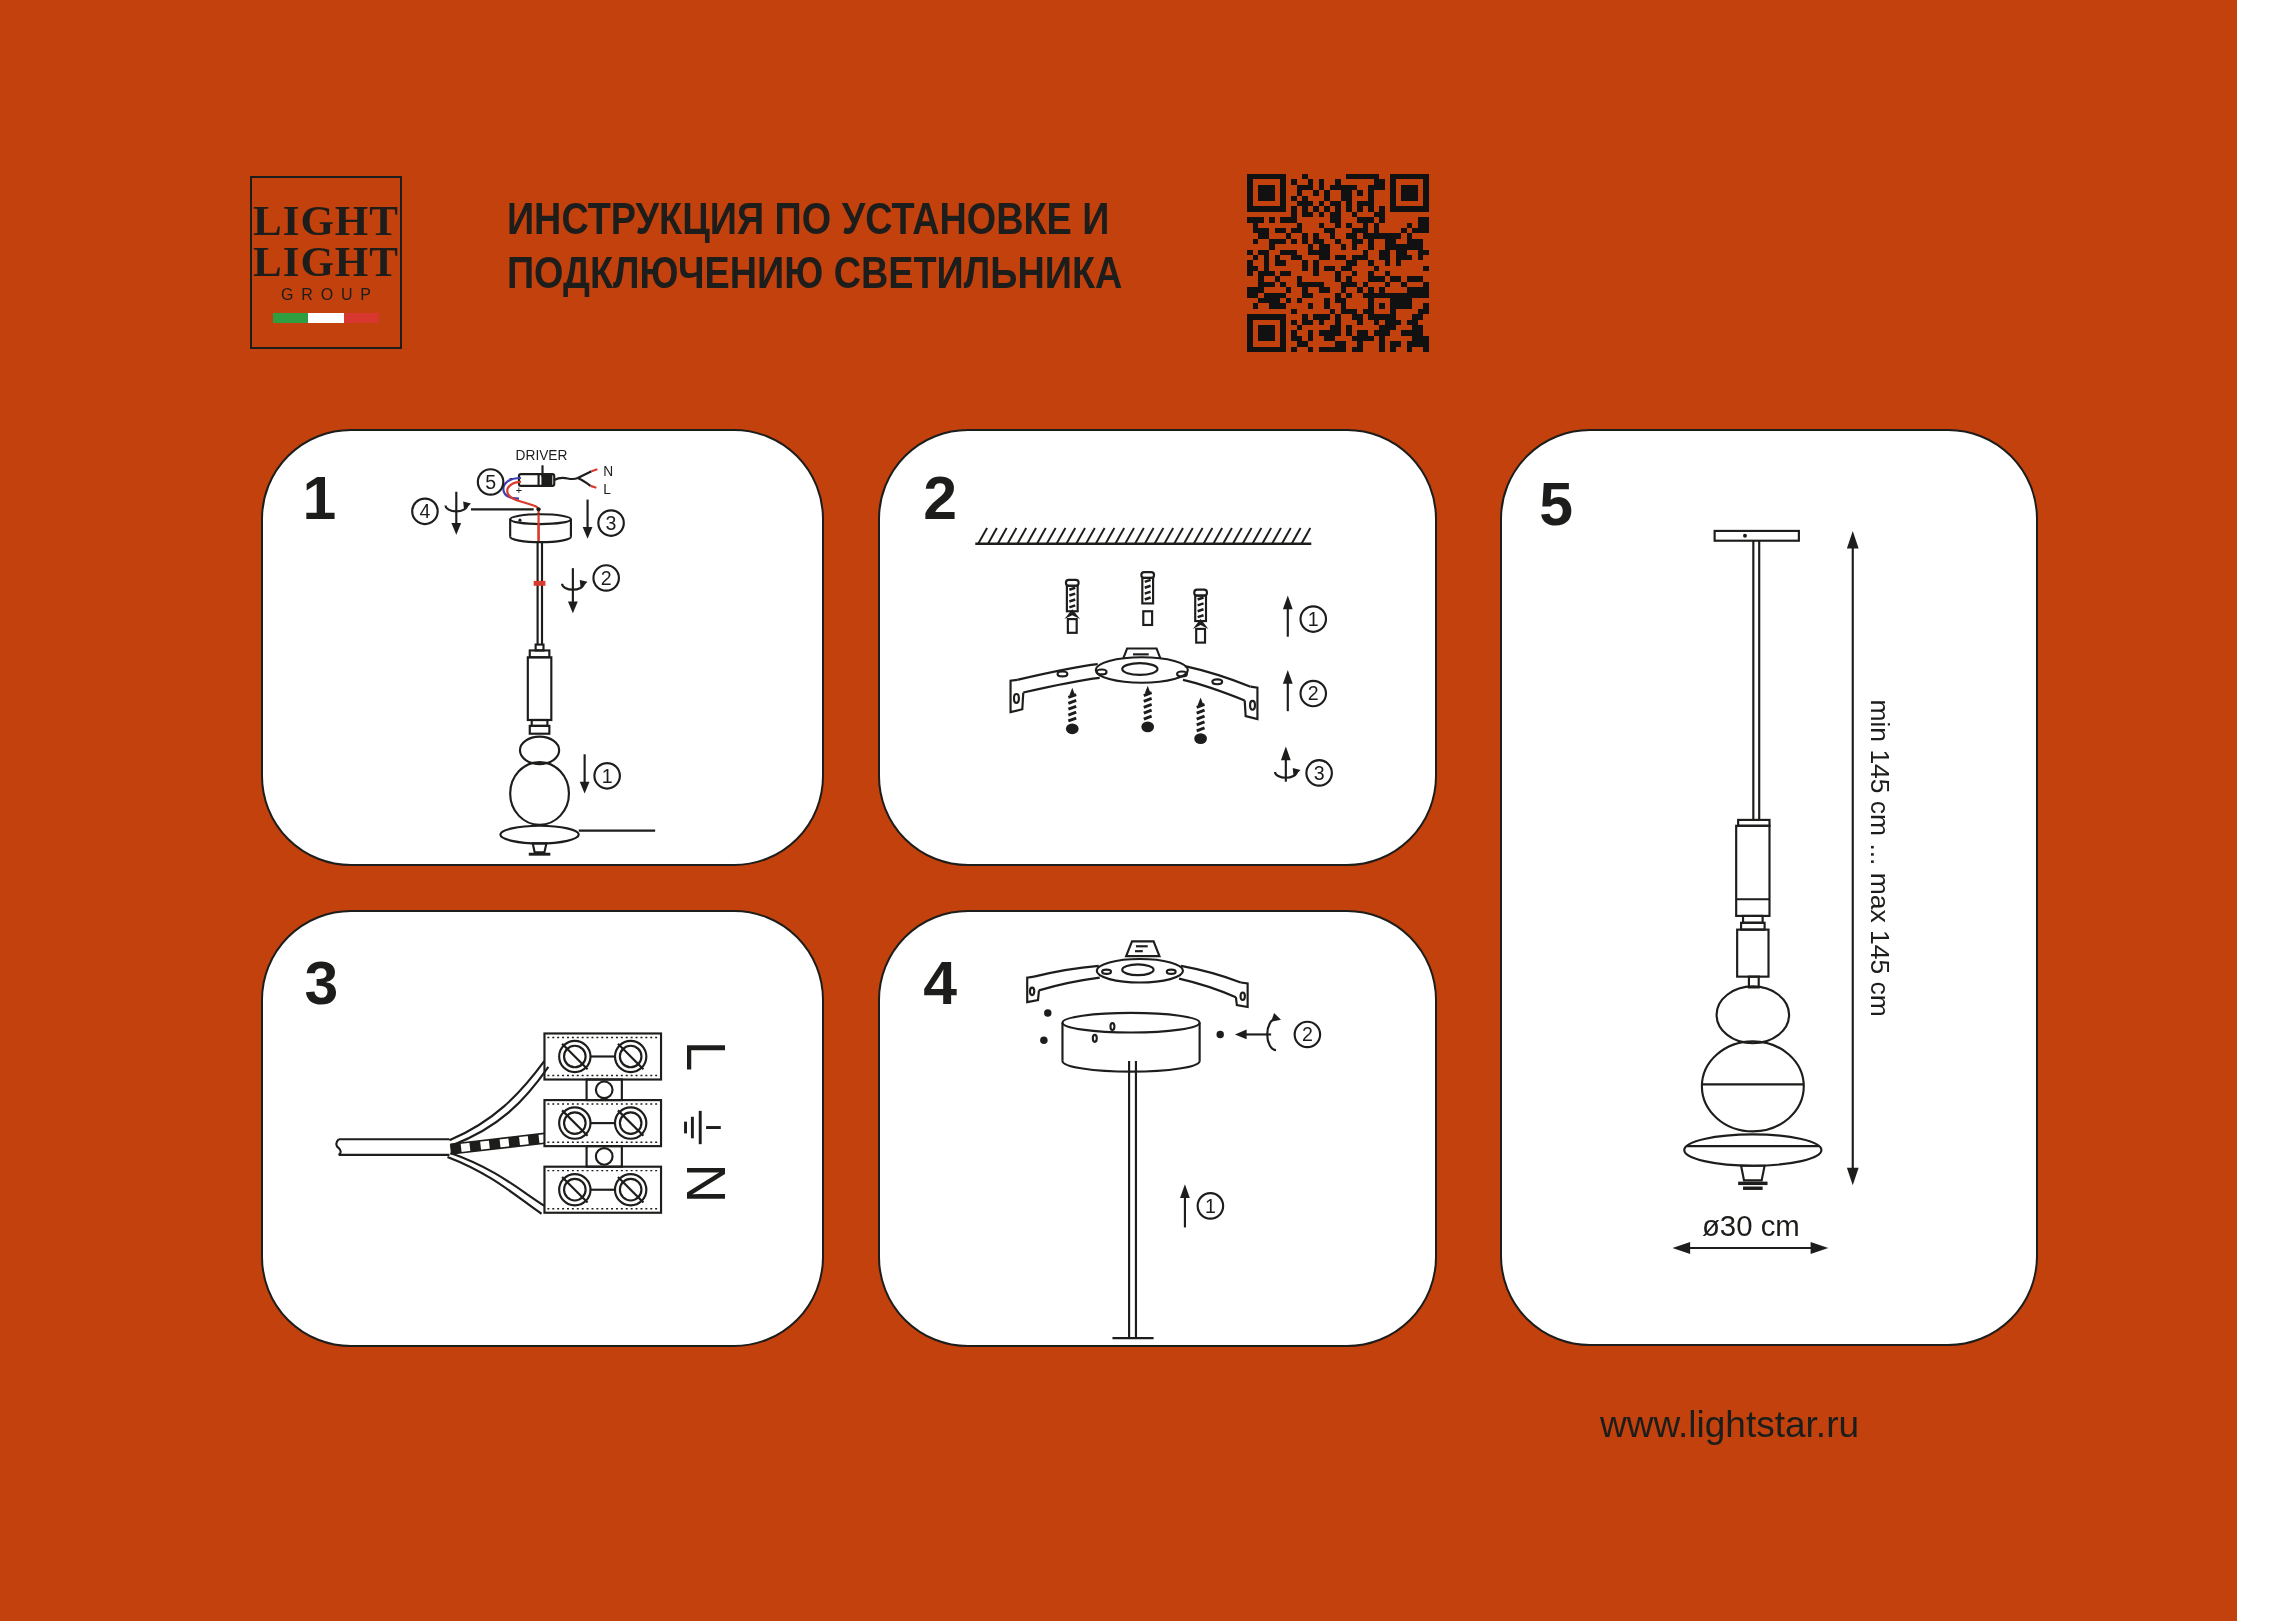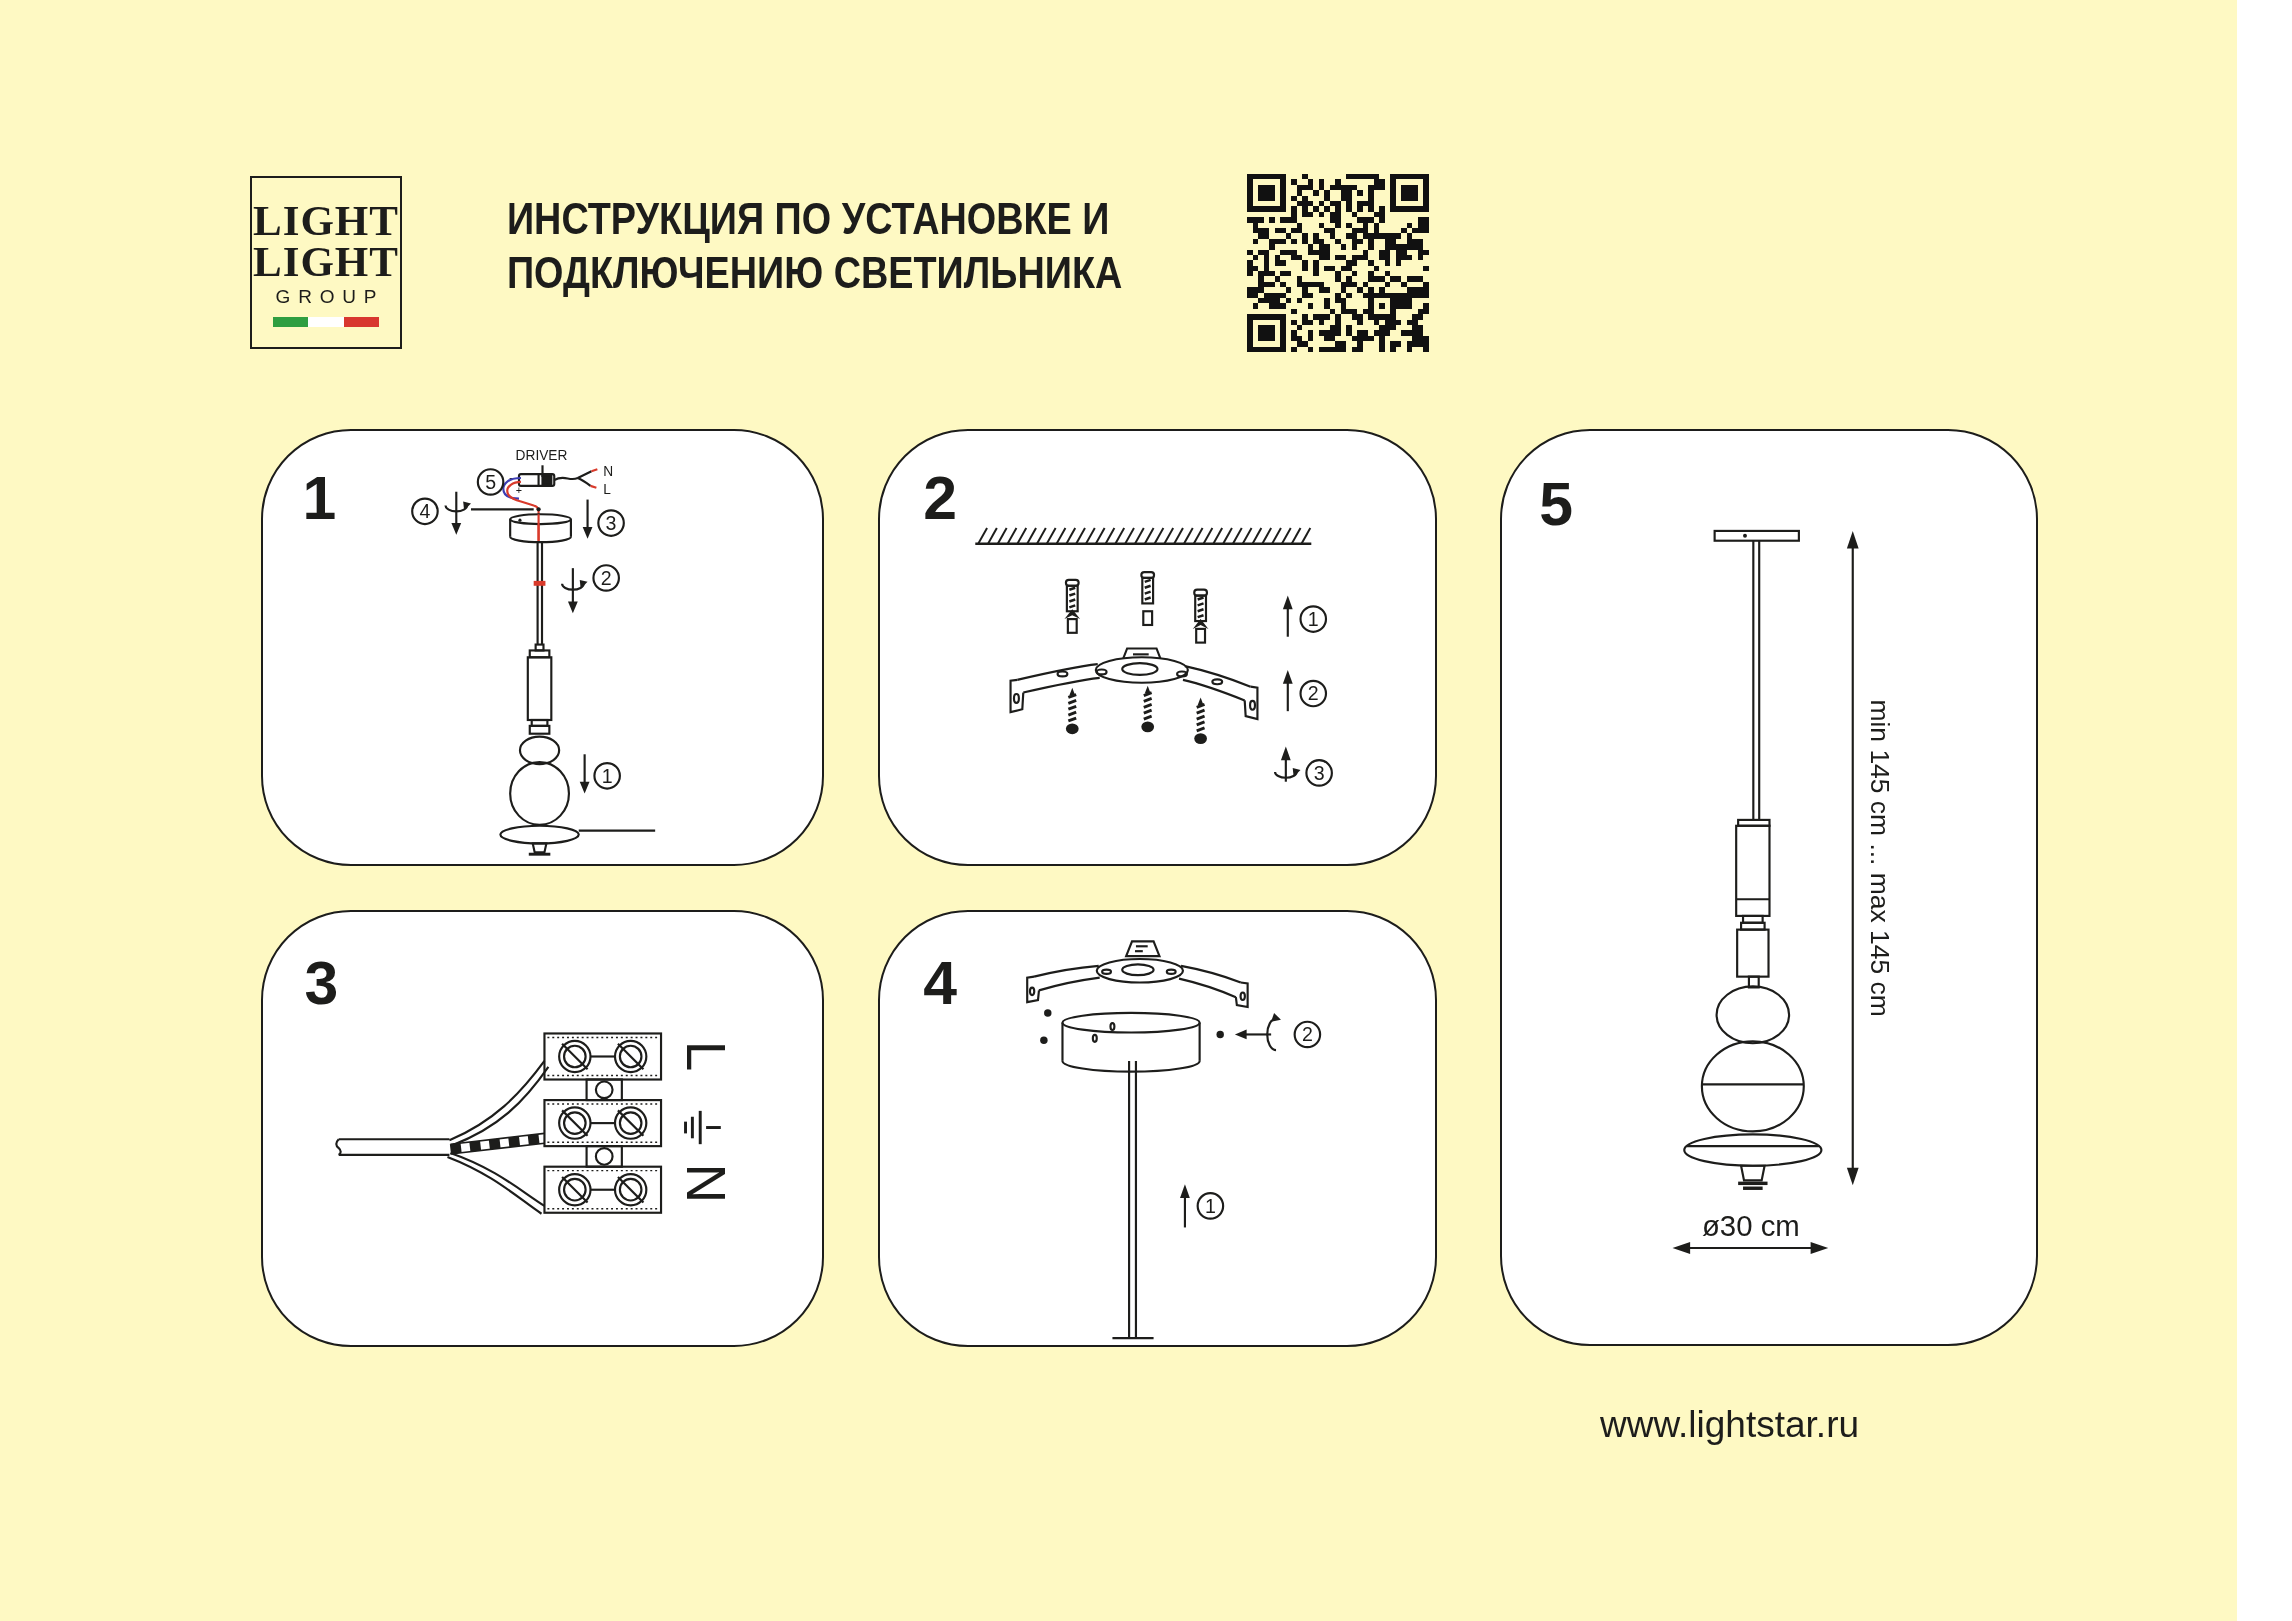--- a/index.html
+++ b/index.html
@@ -1,29 +1,29 @@
 <!DOCTYPE html>
 <html><head>
 <meta charset="utf-8">
 <style>
   html,body{margin:0;padding:0;background:#ffffff;}
-  #page{position:relative;width:2237px;height:1621px;background:#fef9c3;overflow:hidden;
+  #page{position:relative;width:2237px;height:1621px;background:#c2410c;overflow:hidden;
         font-family:"Liberation Sans",sans-serif;color:#1d1d1b;}
   .panel{position:absolute;border:2.5px solid #1d1d1b;border-radius:90px;background:#fff;}
   .panel svg{position:absolute;left:0;top:0;}
   svg text{font-family:"Liberation Sans",sans-serif;fill:#1d1d1b;}
   .pnum{font-size:62px;font-weight:bold;}
   .badge{font-size:20px;}
   
   #logo-box{position:absolute;left:250px;top:176px;width:152px;height:173px;border:2px solid #1d1d1b;
             display:flex;flex-direction:column;align-items:center;box-sizing:border-box;}
   #logo-light,#logo-star{font-family:"Liberation Serif",serif;font-weight:bold;font-size:43px;
             line-height:41px;letter-spacing:1px;margin:0;}
   #logo-light{margin-top:21.6px;}
-  #logo-group{font-size:19px;letter-spacing:7.8px;margin-top:4.9px;margin-left:7.8px;}
+  #logo-group{font-size:16px;letter-spacing:7.8px;margin-top:4.9px;margin-left:7.8px;}
   #logo-flag{width:106px;height:9.8px;margin-top:8.8px;display:flex;}
   #logo-flag div{flex:1;height:100%;}
   #title{position:absolute;left:469px;top:192px;width:474px;text-align:center;
          font-weight:bold;font-size:45px;line-height:54px;transform:scaleX(0.84);transform-origin:50% 0;
          white-space:nowrap;color:#1d1d1b;}
   #qr{position:absolute;left:1247px;top:174px;width:182px;height:178px;}
   #hdr-right{position:absolute;left:1372px;top:210px;width:431px;text-align:center;color:#1d1d1b;}
   #hdr-series{font-weight:bold;font-size:30px;transform:scaleX(0.82);transform-origin:50% 0;white-space:nowrap;}
   #hdr-article{font-weight:bold;font-size:41px;margin-top:17.6px;transform:scaleX(0.78);transform-origin:50% 0;white-space:nowrap;}
   #site{position:absolute;left:1568px;top:1404px;width:323px;text-align:center;

